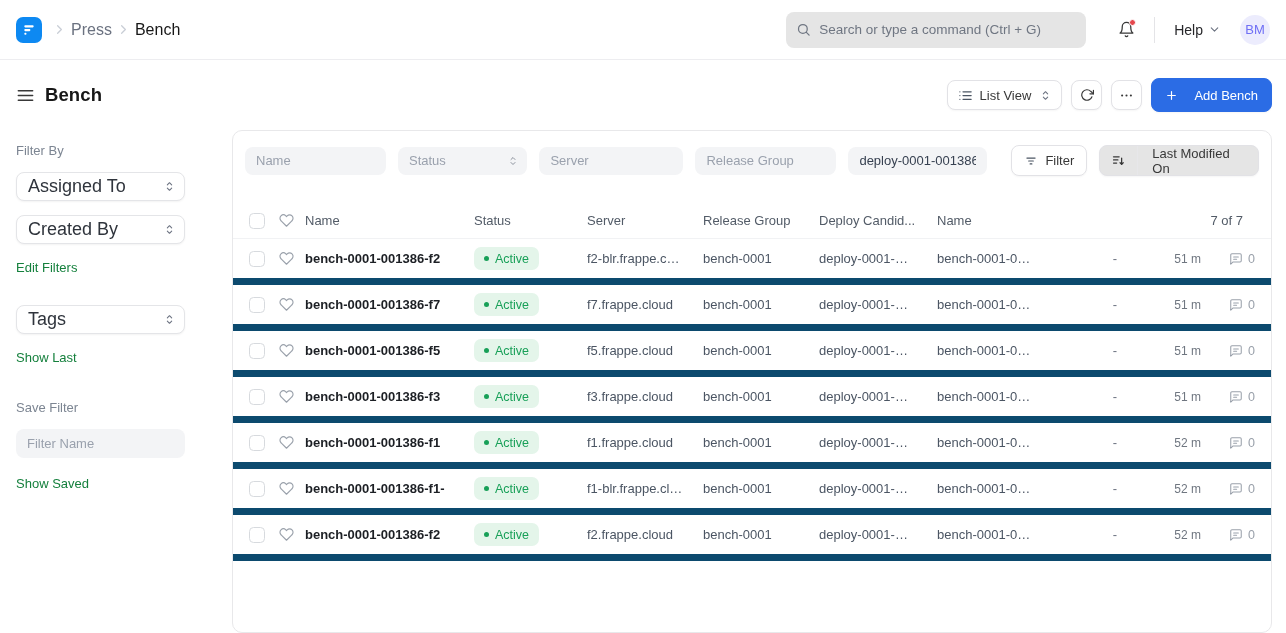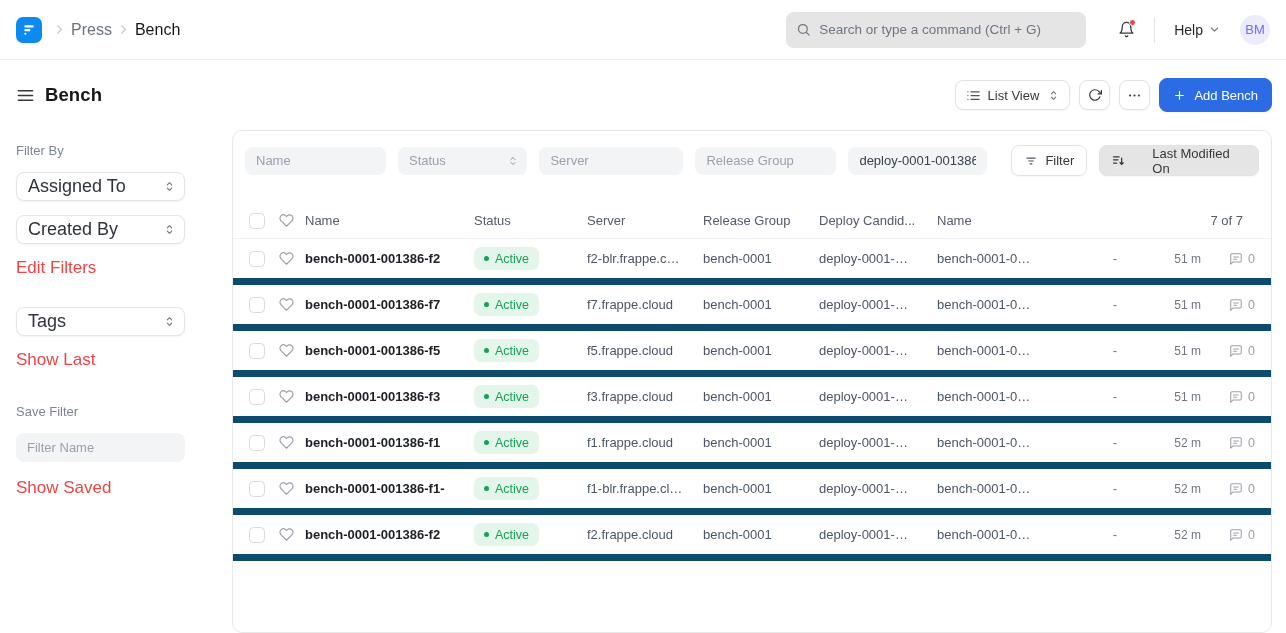--- a/index.html
+++ b/index.html
@@ -35,32 +35,32 @@
   .page-head { height:70px; flex:0 0 70px; display:flex; align-items:center;
     padding:0 14px 0 16px; }
   .burger { display:flex; cursor:pointer; color:#383838; }
   .page-title { font-size:18.5px; font-weight:700; color:#171717; margin-left:10px; letter-spacing:.1px; }
   .head-actions { margin-left:auto; display:flex; align-items:center; gap:9px;justify-content:flex-end; }
   .btn { height:30px; display:inline-flex; align-items:center; justify-content:center;
     background:#fff; border:1px solid #e2e2e6; border-radius:8px; font-size:13px;
     color:#383838; cursor:pointer; box-shadow:0 1px 2px rgba(0,0,0,.04); gap:7px; }
   .btn-view { padding:0 9px 0 10px; }
   .btn-icon { width:31px; }
-  .btn-primary { background:#2b6ce5; border-color:#2b6ce5; color:#fff; padding:16px 13px; gap:8px; font-weight:400; }
+  .btn-primary { background:#2b6ce5; border-color:#2b6ce5; color:#fff; padding:16px 13px; gap:16px; font-weight:400; }
   .chev-ud { color:#6b7280; display:flex; margin-left:1px; }
 
   
   .content { flex:1; display:flex; overflow:hidden; }
   .sidebar { width:232px; flex:0 0 232px; padding:13px 16px 0; }
   .side-label { font-size:13px; color:#7c8592; margin-bottom:14px; }
   .side-select { width:169px; height:29px; background:#fff; border:1px solid #e4e5e8;
     border-radius:8px; box-shadow:0 1px 2px rgba(0,0,0,.05); display:flex; align-items:center;
     padding:0 8px 0 11px; font-size:18px; color:#2f343c; cursor:pointer; margin-bottom:14px; }
   .side-select .chev-ud { margin-left:auto; }
-  .side-link { font-size:17px; color:#ef4444; cursor:pointer; display:inline-block; } .gap17 { height:17px; } .gap34 { height:34px; } .gap16 { height:16px; }
+  .side-link { font-size:13px; color:#15803d; cursor:pointer; display:inline-block; } .gap17 { height:17px; } .gap34 { height:34px; } .gap16 { height:16px; }
   .filter-name { width:169px; height:29px; background:#f3f4f6; border:none; outline:none;
     border-radius:8px; padding:0 11px; font-size:13px; color:#374151;
     font-family:"Liberation Sans",sans-serif; }
   .filter-name::placeholder { color:#9aa1ad; }
 
   .main { flex:1; padding:0 14px 0 0; display:flex; flex-direction:column; }
   .card { flex:1; border:1px solid #e8e8ea; border-radius:10px; background:#fff;
     display:flex; flex-direction:column; overflow:hidden; }
 
   

